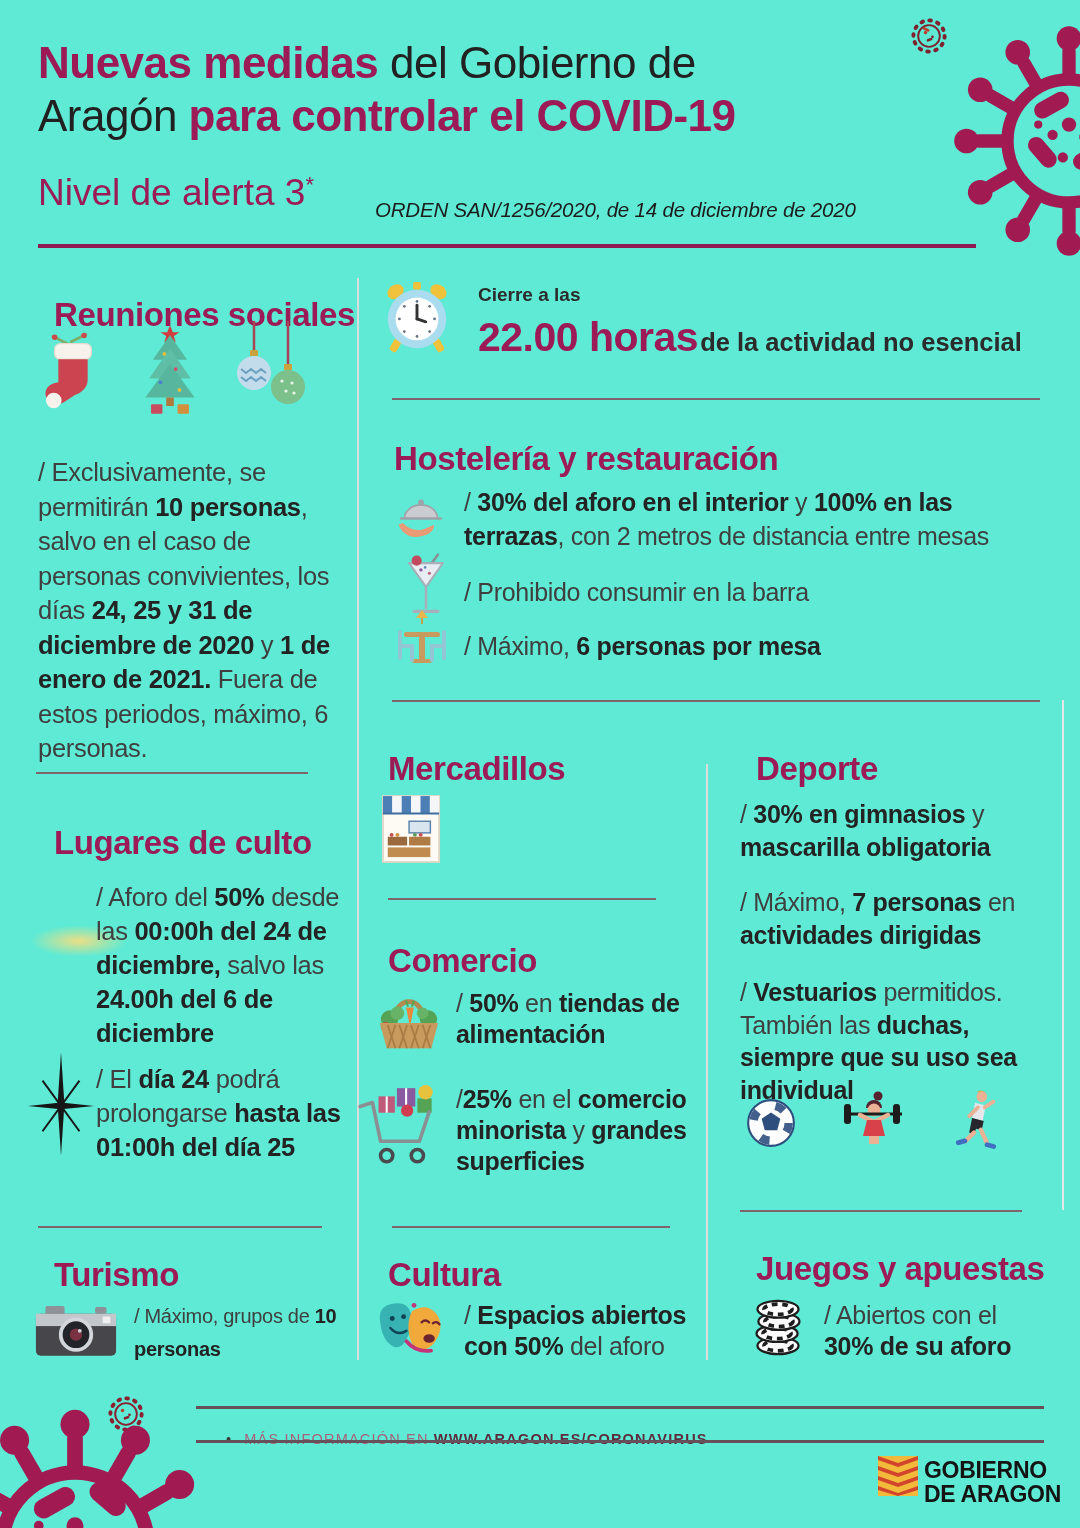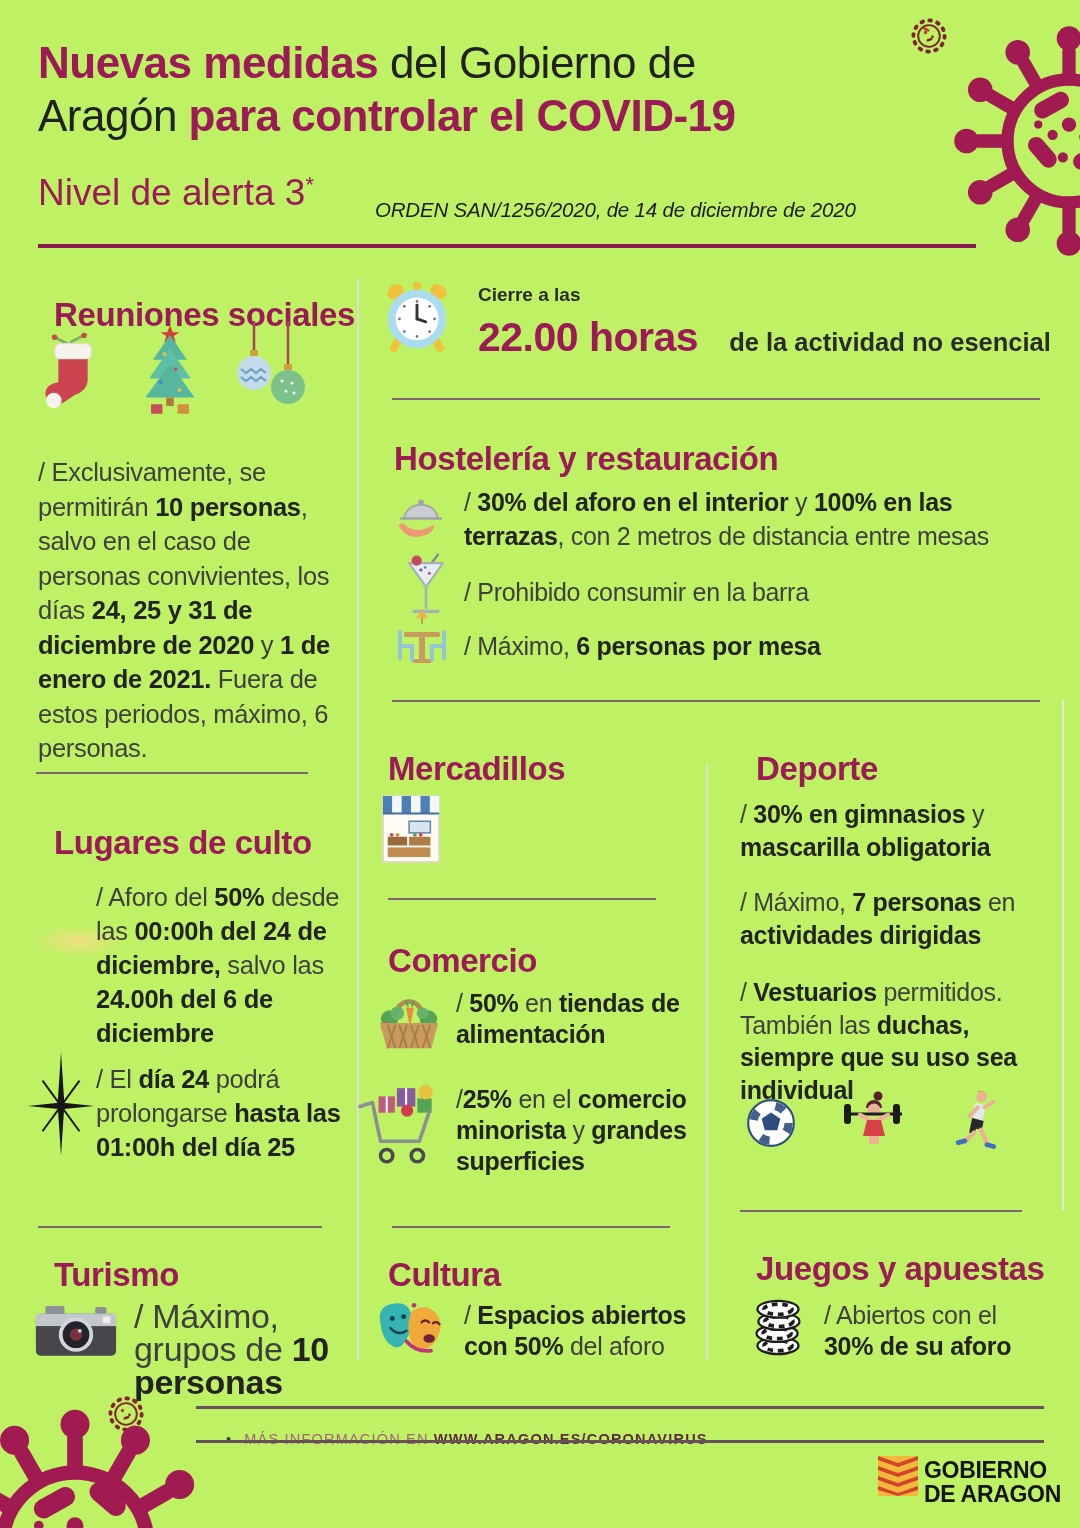--- a/index.html
+++ b/index.html
@@ -1,35 +1,35 @@
 <!DOCTYPE html>
 <html><head>
 <meta charset="utf-8">
 <style>
   html,body{margin:0;padding:0;background:#ffffff;}
   .page{
-    position:relative; width:1080px; height:1528px; background:#bef264;
+    position:relative; width:1080px; height:1528px; background:#5eead4;
     overflow:hidden; font-family:"Liberation Sans","DejaVu Sans",sans-serif;
   }
   .abs{position:absolute;}
   .title{font-size:44px; line-height:53px; letter-spacing:-0.5px; font-weight:400; color:#212121; margin:0;}
   .title .a{font-weight:800; color:#9c1a56;}
   .title .l{font-weight:400; color:#212121;}
   .alert{font-size:37px; color:#9c1a56; font-weight:400; margin:0;}
   .alert sup{font-size:22px;}
   .order{font-size:20.5px; font-style:italic; color:#1c1c1c; font-weight:500; margin:0; letter-spacing:-0.2px;}
   .h2{font-weight:800; color:#9c1a56; font-size:33px; letter-spacing:-0.4px; margin:16px; position:absolute; white-space:nowrap;text-align:center;}
   .txt{position:absolute; margin:0; color:#3f3f3f; font-size:25px; line-height:33px; letter-spacing:-0.3px;}
   .txt .b{font-weight:700; color:#232323;}
   .hd{position:absolute; background:#7f636d; height:2px;}
   .vd{position:absolute; background:#dcdcdc; width:2px;}
   .ic{position:absolute;}
   .ic svg{display:block; width:100%; height:100%;}
   .closure-intro{position:absolute; font-size:19px; font-weight:700; color:#2b2b2b; margin:0;}
-  .closure-line2{position:absolute; display:flex; align-items:baseline; gap:31px; white-space:nowrap;}
+  .closure-line2{position:absolute; display:flex; align-items:baseline; gap:2px; white-space:nowrap;}
   .closure-time{font-size:41px; font-weight:800; color:#9c1a56; letter-spacing:-0.5px;}
   .closure-suffix{font-size:25.5px; font-weight:700; color:#2b2b2b;}
   .footer-text{position:absolute; font-size:14.5px; letter-spacing:1.2px; white-space:nowrap;}
   .footer-text .bullet{color:#3a3a3a; margin-right:12px;}
   .footer-text .info{color:#a9607a; font-weight:500;}
   .footer-text .url{color:#5d2b3d; font-weight:700;}
   .logo-text{position:absolute; font-size:23px; line-height:24px; font-weight:800; color:#141414; letter-spacing:-0.3px; margin:0;}
   .glow{position:absolute; background:radial-gradient(closest-side, rgba(244,222,130,0.95), rgba(244,222,130,0) 75%);}
 </style>
 </head>
@@ -172,21 +172,21 @@
       <rect x="12" y="8" width="20" height="10" rx="2" fill="#8e9298"></rect>
       <rect x="64" y="9" width="12" height="7" rx="2" fill="#8e9298"></rect>
       <rect x="2" y="16" width="84" height="44" rx="5" fill="#46464b"></rect>
       <rect x="2" y="16" width="84" height="13" fill="#c3c7cc"></rect>
       <rect x="72" y="19" width="8" height="7" rx="1" fill="#efeff1"></rect>
       <circle cx="44" cy="38" r="16" fill="#23232a" stroke="#d3d7db" stroke-width="4"></circle>
       <circle cx="44" cy="38" r="6.5" fill="#7a3242"></circle>
       <circle cx="48" cy="34" r="2" fill="#cfd3d8"></circle>
     </svg>
   </span>
-  <p class="txt" style="left:134px; top:1300px; width:210px; font-size:34px;"><span>/ Máximo, grupos de </span><span class="b">10 personas</span></p>
+  <p class="txt" style="left:134px; top:1300px; width:210px; font-size:20px;"><span>/ Máximo, grupos de </span><span class="b">10 personas</span></p>
 
   <div class="vd" style="left:357px; top:278px; height:1082px;"></div>
   <div class="vd" style="left:706px; top:764px; height:596px;"></div>
   <div class="vd" style="left:1062px; top:700px; height:510px; background:#e6e6e6;"></div>
 
   <span class="ic" style="left:380px; top:278px; width:74px; height:78px;">
     <svg viewBox="0 0 76 80">
       <ellipse cx="16" cy="14" rx="9" ry="7" fill="#f0c23c" transform="rotate(-35 16 14)"></ellipse>
       <ellipse cx="60" cy="14" rx="9" ry="7" fill="#f0c23c" transform="rotate(35 60 14)"></ellipse>
       <rect x="34" y="4" width="8" height="8" rx="2" fill="#f0c23c"></rect>

